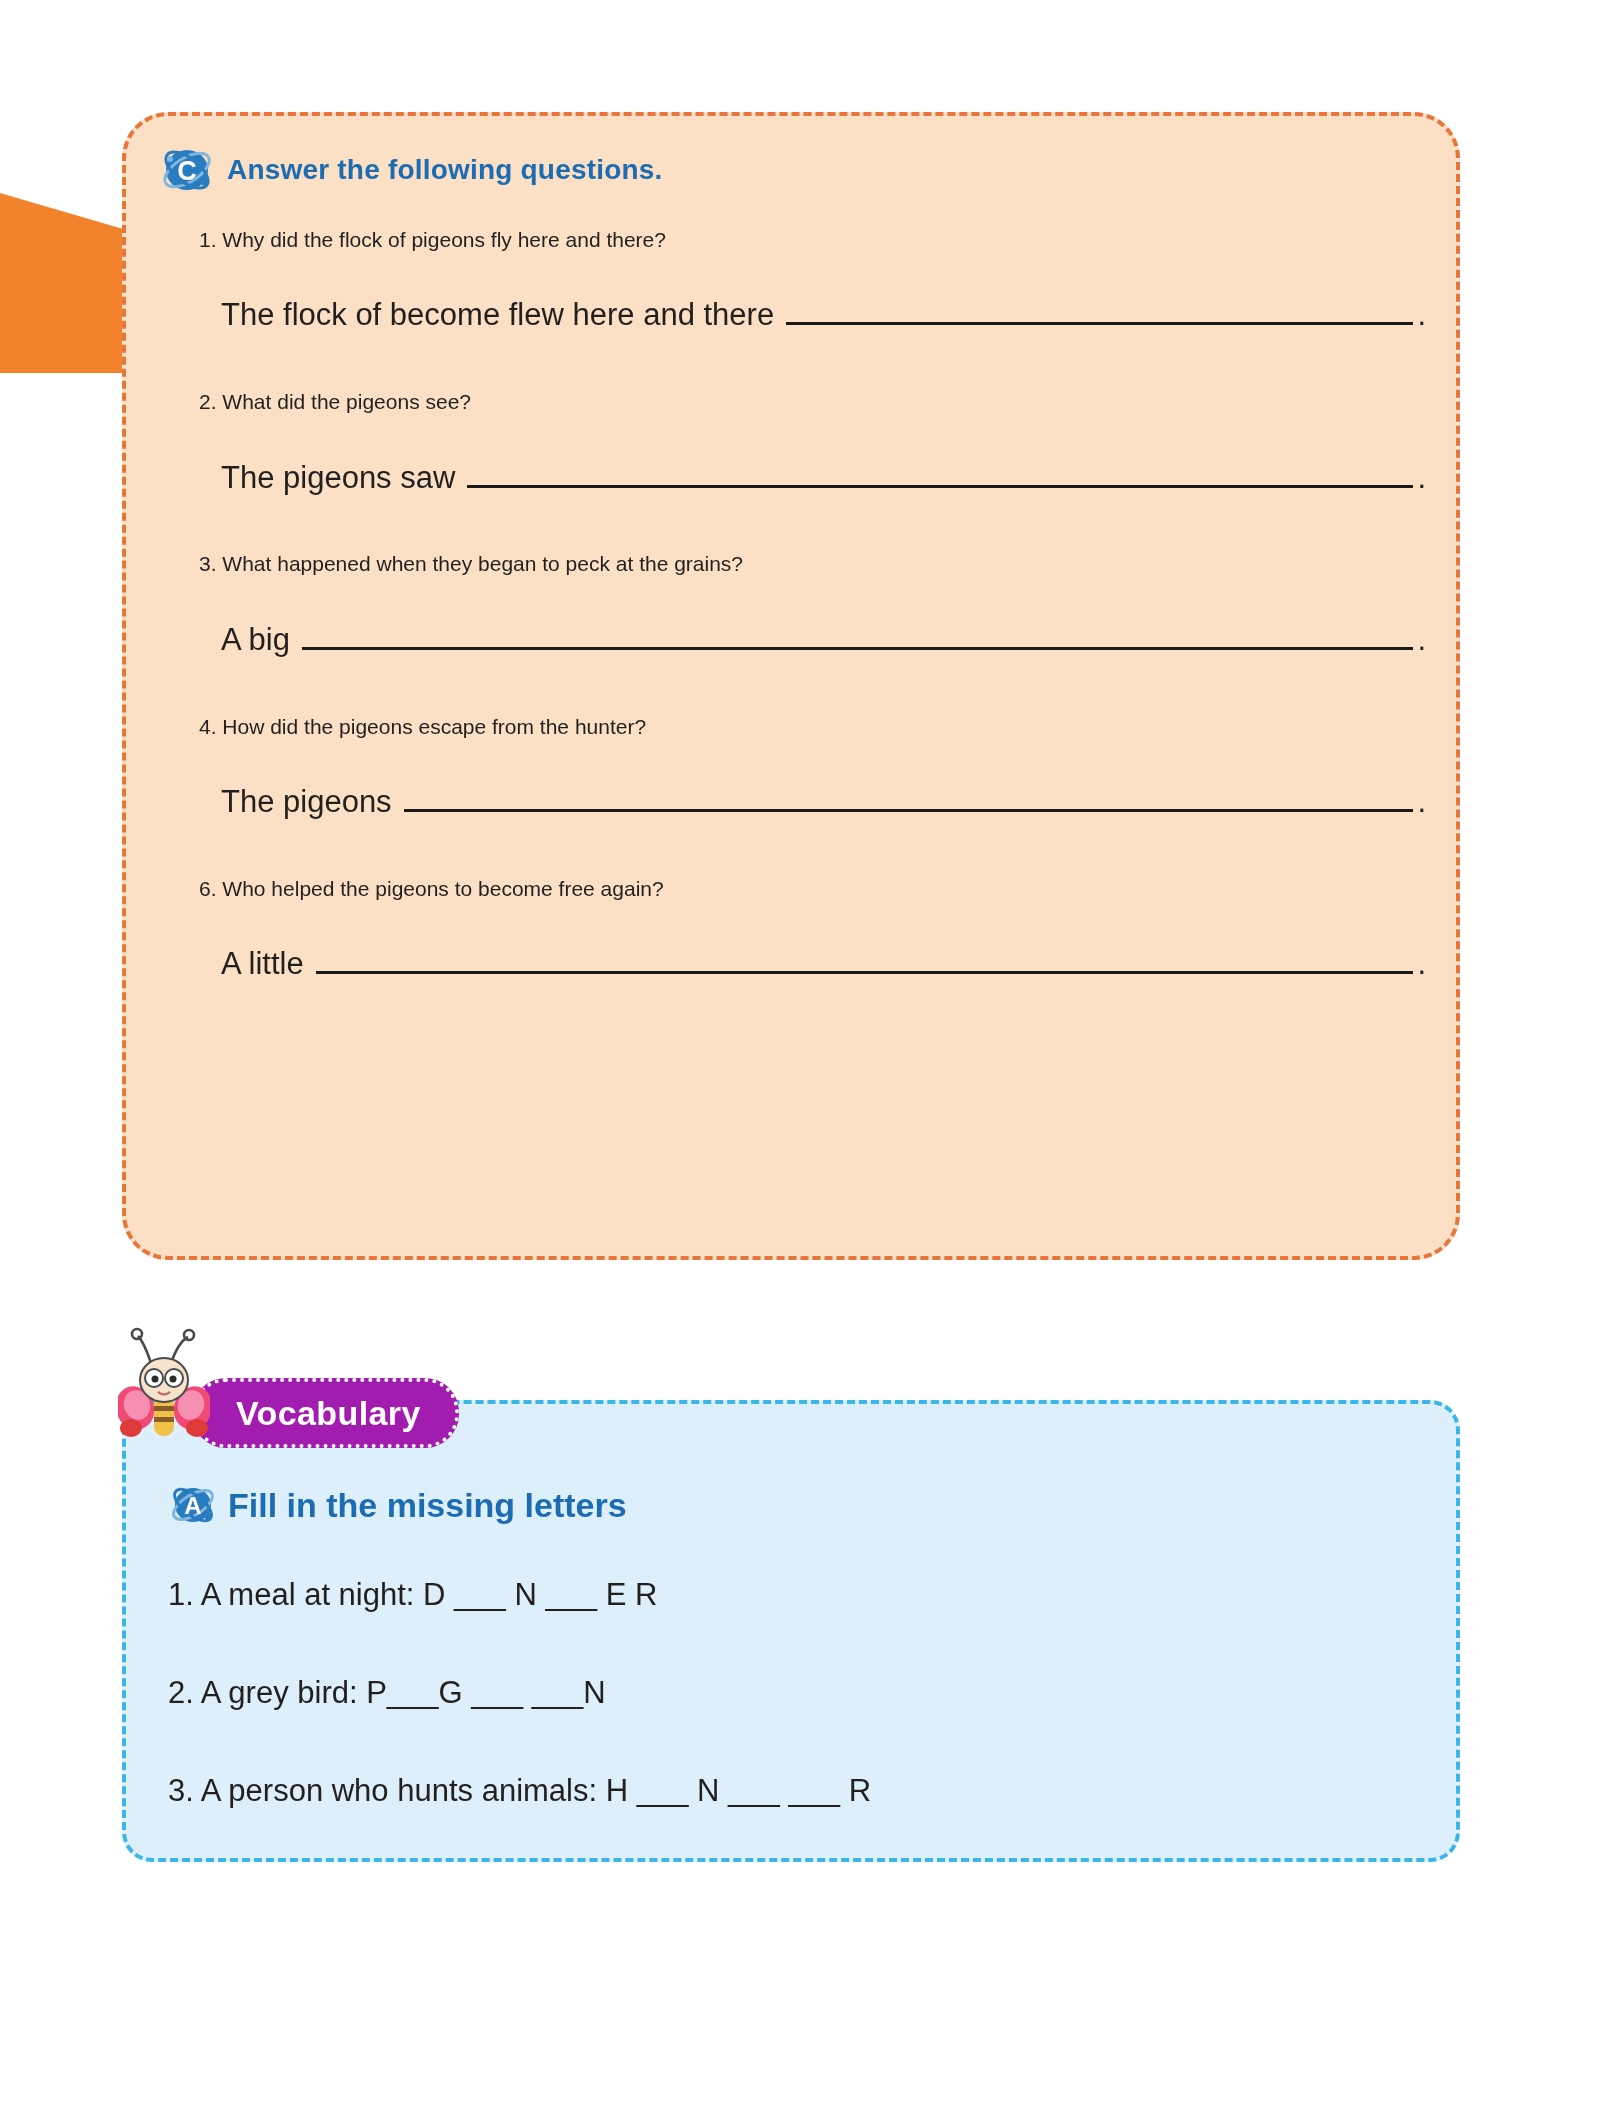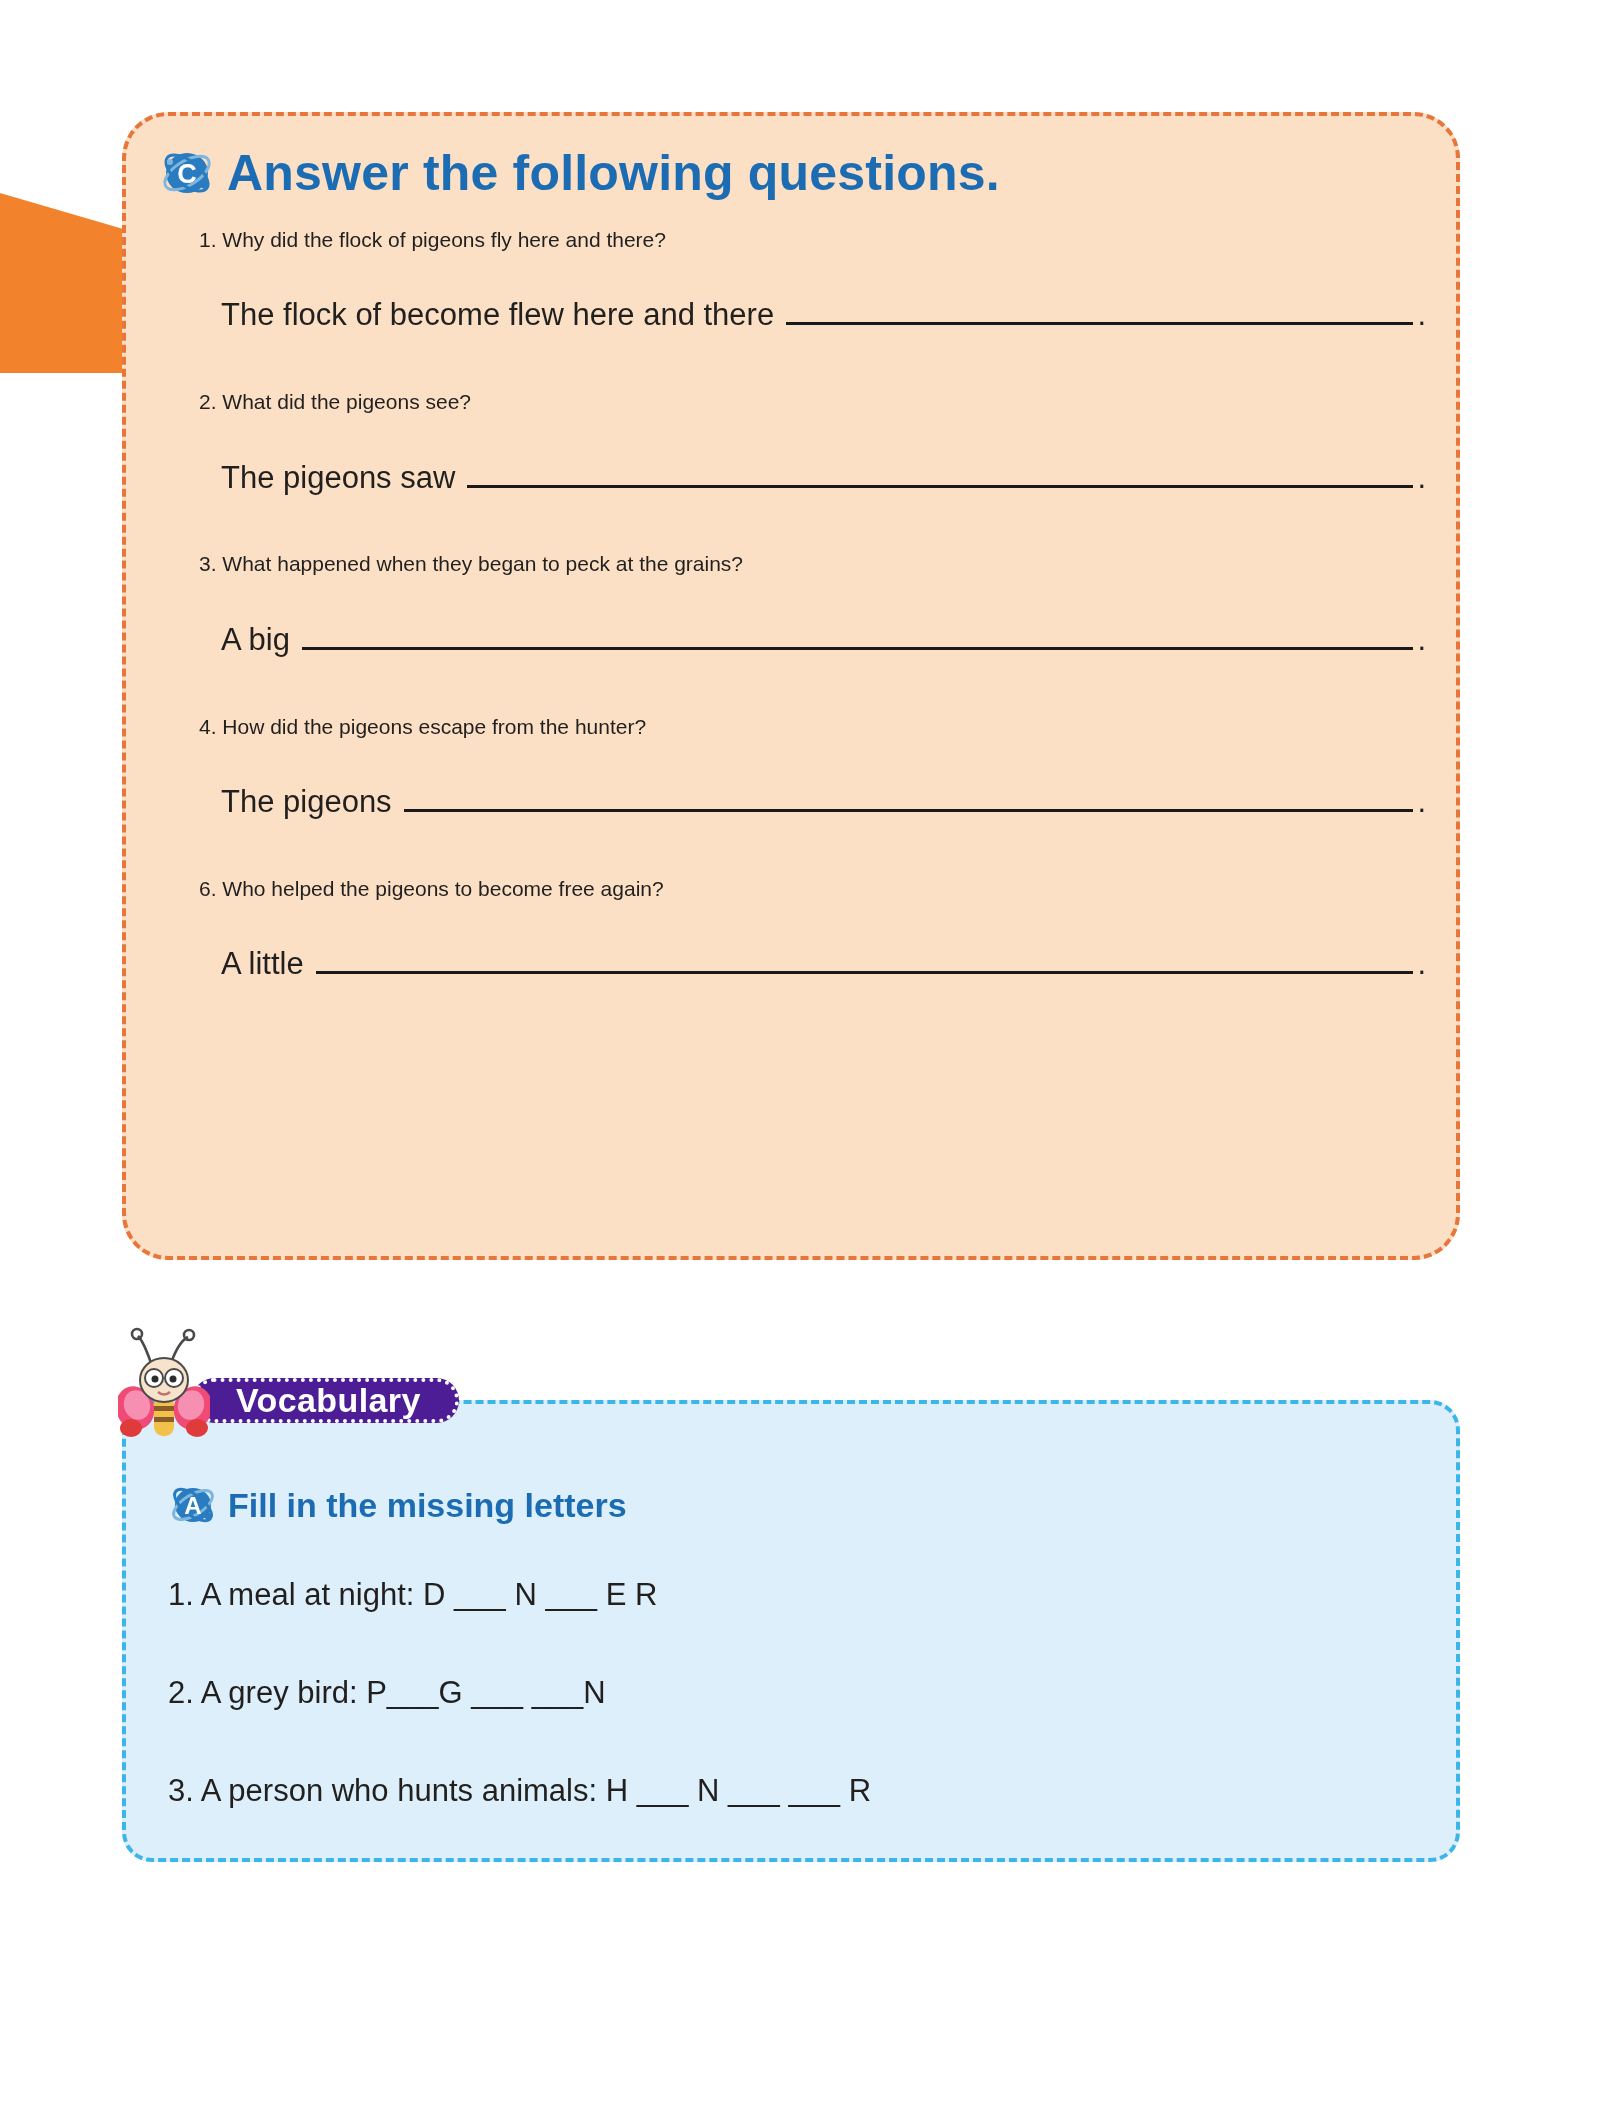--- a/index.html
+++ b/index.html
@@ -48,21 +48,21 @@
     gap: 14px;
   }
   .badge-c {
     position: relative;
     width: 52px;
     height: 52px;
     flex: 0 0 52px;
   }
   .badge-c svg { display: block; }
   .qbox-head-title {
-    font-size: 50px;
+    font-size: 28px;
     font-weight: bold;
     color: #1c6cb3;
     letter-spacing: .2px;
     white-space: nowrap;
   }
 
   .qlist {
     position: absolute;
     left: 35px;
     top: 110px;
@@ -94,23 +94,23 @@
     margin: 0 4px 0 12px;
     height: 22px;
   }
   .q-answer .dot { flex: 0 0 auto; }
 
   
   .vocab-banner {
     position: absolute;
     left: 192px;
     top: 1378px;
-    height: 45px;
+    height: 70px;
     min-width: 260px;
-    background: #4c1d95;
+    background: #a21caf;
     border: 4px dotted #ffffff;
     border-radius: 34px;
     display: flex;
     align-items: center;
     justify-content: center;
     padding: 0 34px 0 40px;
     z-index: 4;
   }
   .vocab-banner-label {
     color: #ffffff;

